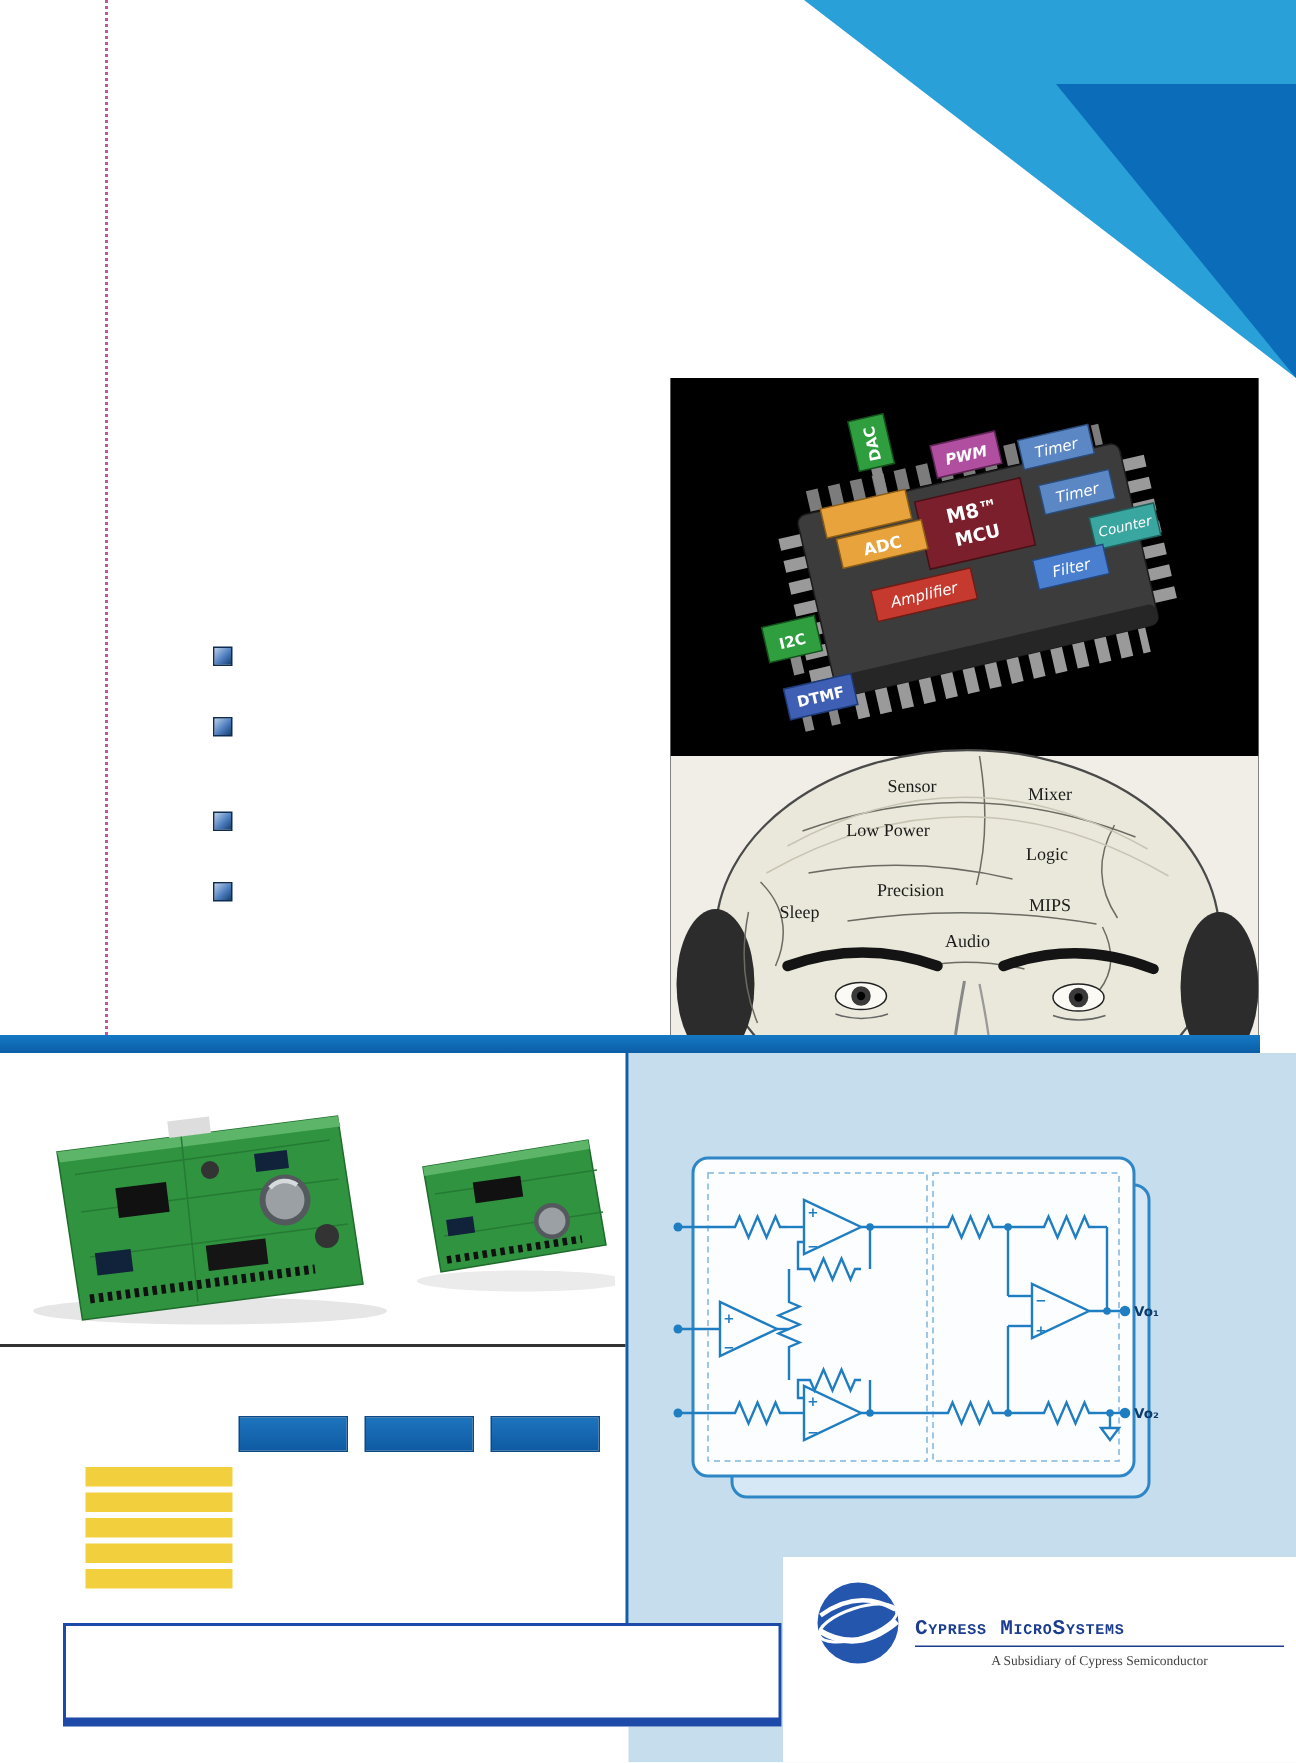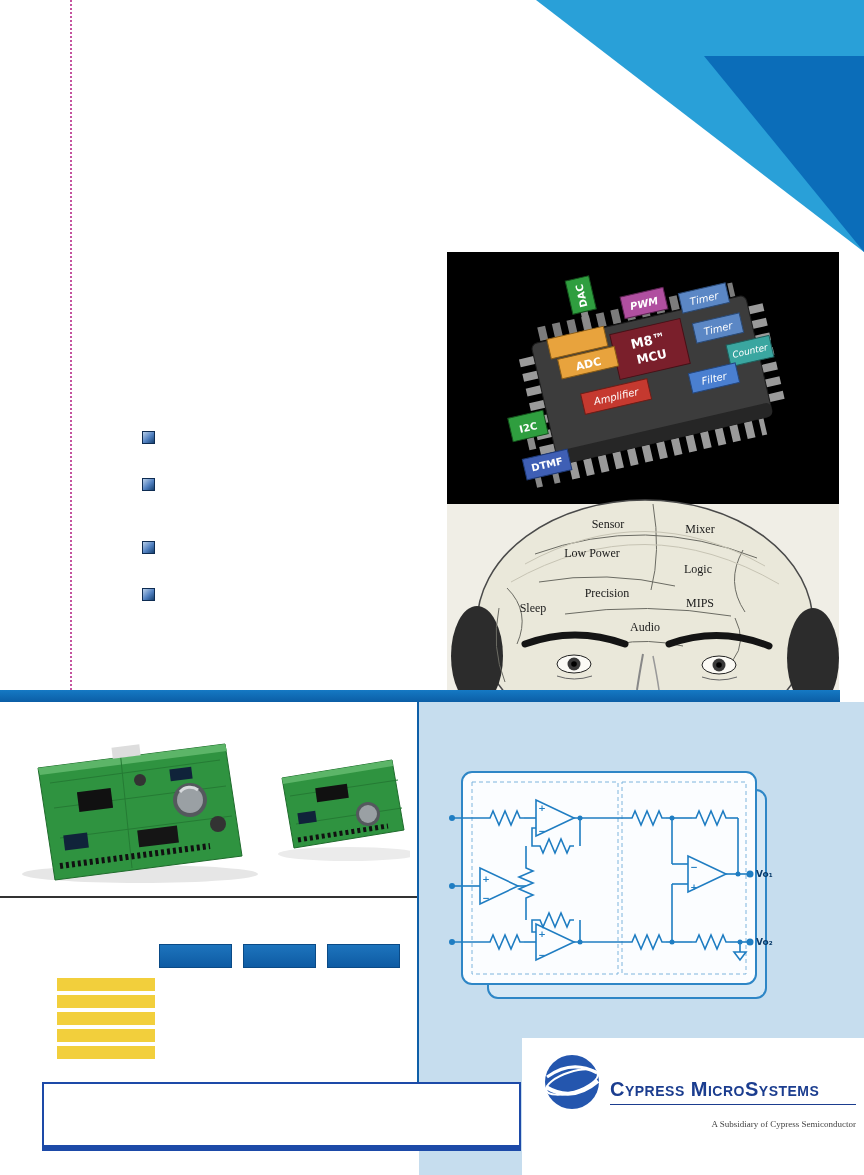--- a/index.html
+++ b/index.html
@@ -37,25 +37,25 @@
   
   .yellow-bar{left:57px;width:98px;height:13px;background:#f2cf3c;}
   
   #contact-box{left:42px;top:1082px;width:475px;height:61px;background:#fff;
     border:2px solid #1d4aa8;border-bottom:6px solid #1d4aa8;}
   
   #logo-area{left:522px;top:1038px;width:342px;height:137px;background:#fff;}
   #logo-globe{left:18px;top:12px;}
   #logo-text{left:88px;top:40px;width:246px;}
   #logo-name{
-    font-family:Liberation Sans, sans-serif;font-variant:small-caps;
-    font-size:20px;font-weight:700;color:#1b3d8f;letter-spacing:.5px;white-space:nowrap;
+    font-family:Liberation Mono, monospace;font-variant:small-caps;
+    font-size:14px;font-weight:700;color:#1b3d8f;letter-spacing:.5px;white-space:nowrap;
   }
   #logo-rule{margin-top:3px;height:1px;background:#1b3d8f;}
-  #logo-tagline{margin-top:14px;font-size:9px;color:#444;text-align:right;
+  #logo-tagline{margin-top:4px;font-size:9px;color:#444;text-align:center;
     font-family:"Liberation Serif", serif;}
   
   #schematic-svg{left:440px;top:760px;}
 </style>
 </head>
 <body>
 
 <div id="page">
 
   <svg id="banner-svg" class="abs" width="864" height="260" viewBox="0 0 864 260">

